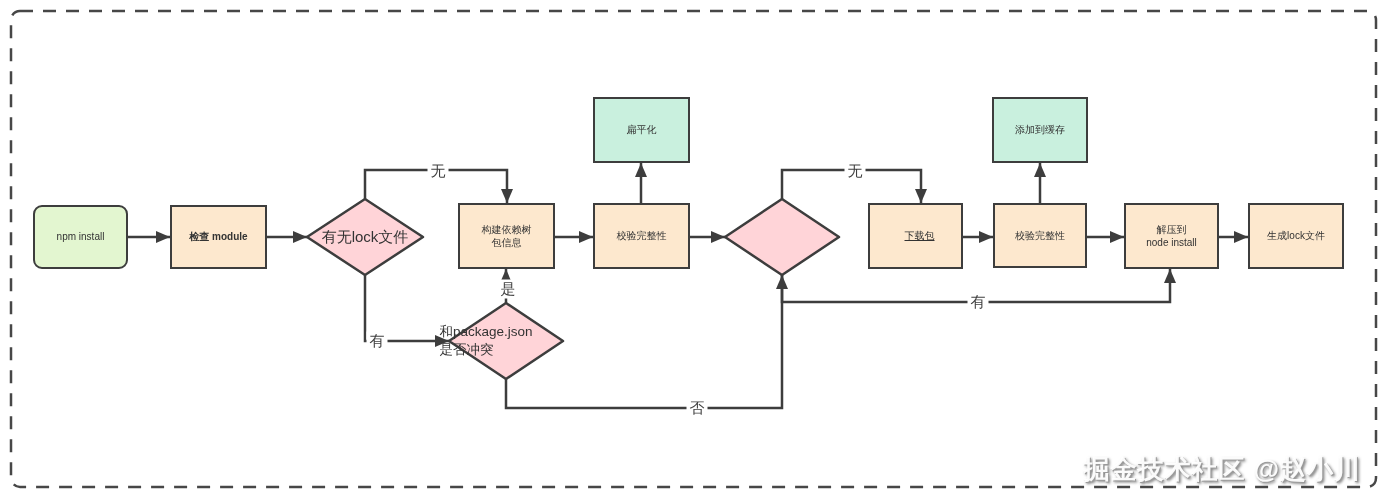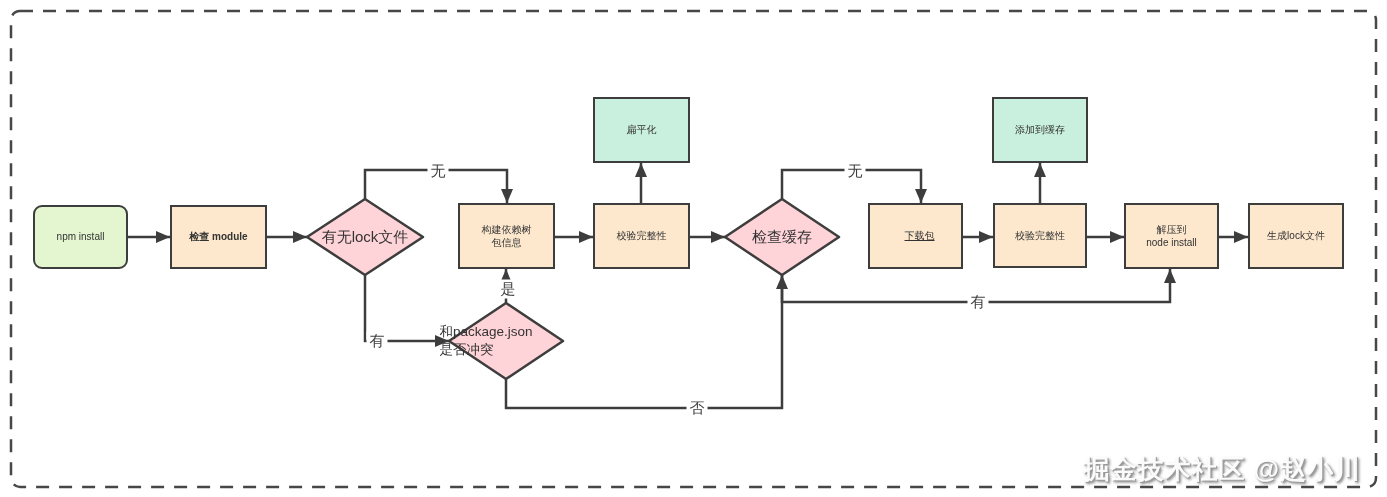--- a/index.html
+++ b/index.html
@@ -132,21 +132,20 @@
 
   <div class="node proc" style="left:993px; top:203px; width:94px; height:65px;">校验完整性</div>
 
   <div class="node proc" style="left:1124px; top:203px; width:95px; height:66px;">解压到
 node install</div>
 
   <div class="node proc" style="left:1248px; top:203px; width:96px; height:66px;">生成lock文件</div>
 
   <div class="diamond-label" style="left:365px; top:237px; width:108px; height:44px;">有无lock文件</div>
 
-  <div class="diamond-label" style="left:782px; top:237px; width:100px; height:44px;">检查缓存</div>
 
   <div class="diamond-label small" style="left:486px; top:341px; width:110px; height:50px;">和package.json
 是否冲突</div>
 
   <span class="edge-label" style="left:438px; top:171px;">无</span>
   <span class="edge-label" style="left:377px; top:341px;">有</span>
   <span class="edge-label" style="left:508px; top:289px;">是</span>
   <span class="edge-label" style="left:697px; top:408px;">否</span>
   <span class="edge-label" style="left:855px; top:171px;">无</span>
   <span class="edge-label" style="left:978px; top:302px;">有</span>

